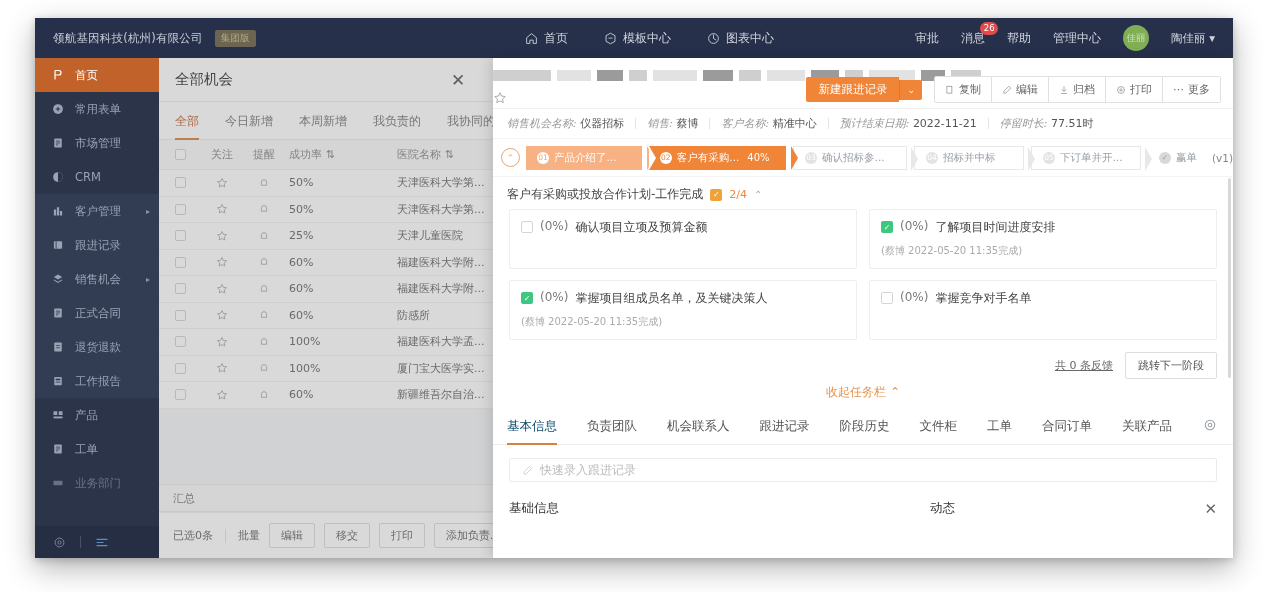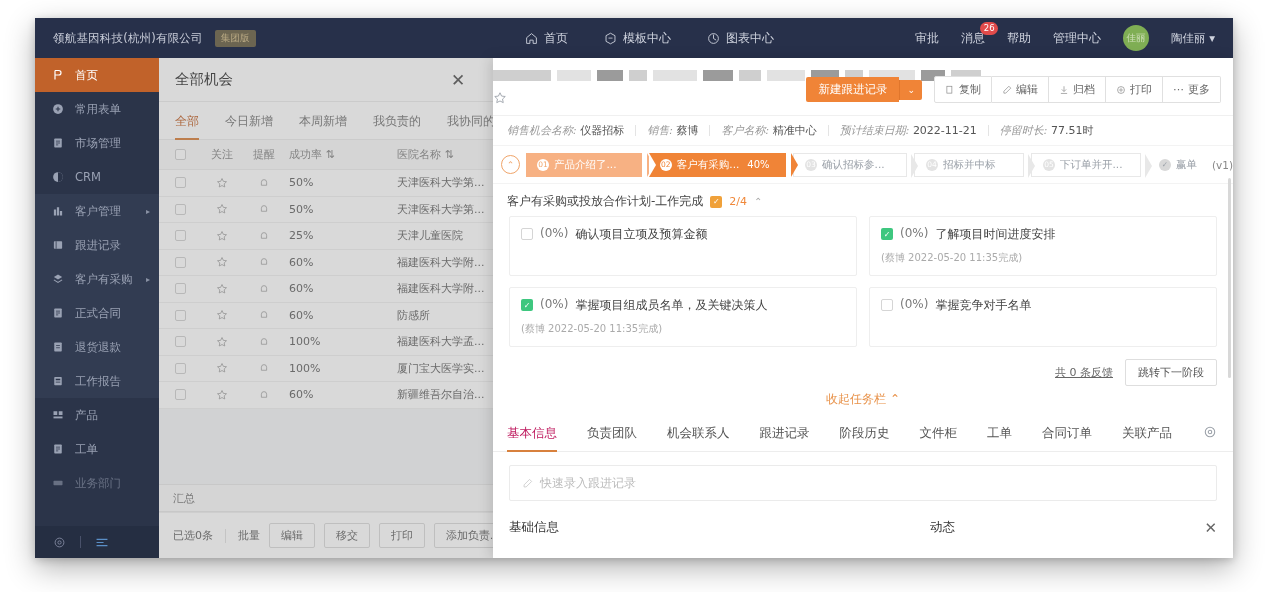--- a/index.html
+++ b/index.html
@@ -166,21 +166,21 @@
   }
 
   
   .drawer {
     position: absolute; right: 0; top: 40px;
     width: 740px; height: 500px;
     background: #fff;
     box-shadow: -3px 0 12px rgba(0,0,0,0.13);
   }
   .dw-header {
-    position: relative; height: 58px; border-bottom: 1px solid #f0f0f0;
+    position: relative; height: 51px; border-bottom: 1px solid #f0f0f0;
     padding: 10px 14px 0 0;
   }
   .redact {
     display: flex; gap: 6px; align-items: center; height: 14px;
   }
   .rb { height: 11px; background: #cfcfcf; display:inline-block; }
   .rb.d { background: #9b9b9b; }
   .rb.l { background: #e2e2e2; }
   .star-row { margin-top: 9px; color: #9aa0a8; font-size: 13px; }
   .dw-actions {
@@ -295,28 +295,28 @@
     padding: 2px 0 6px 0;
   }
 
   
   .dw-tabs {
     display: flex; align-items: center; gap: 30px;
     height: 38px; border-bottom: 1px solid #ededed; padding-left: 14px;
     position: relative;
   }
   .dw-tab { font-size: 12.5px; color: #555; position: relative; height: 38px; line-height: 38px; white-space: nowrap;}
-  .dw-tab.active { color: #be185d; text-align: center; }
+  .dw-tab.active { color: #0c4a6e; text-align: center; }
   .dw-tab.active::after {
     content:''; position:absolute; left:0; right:0; bottom:0; height:2px; background:#d8813d;
   }
   .gear { position: absolute; right: 16px; top: 11px; color: #9aa0a8; }
 
   .quick-input {
-    margin: 13px 16px 0 16px; height: 36px; border: 1px solid #ebebeb;
+    margin: 13px 16px 0 16px; height: 24px; border: 1px solid #ebebeb;
     border-radius: 2px; display: flex; align-items: center; gap: 7px;
     padding-left: 12px; font-size: 12px; color: #bbb;
   }
   .bottom-row {
     display: flex; align-items: center; margin-top: 18px;
     padding: 0 16px; font-size: 12.5px; color: #333; position: relative;
   }
   .bottom-dyn { position: absolute; left: 437px; color: #333; }
   .bottom-x { position: absolute; right: 16px; color: #666; font-size: 15px; }
 
@@ -435,21 +435,21 @@
         </span>
         <span>跟进记录</span>
       </div>
       <div class="side-item group">
         <span class="side-icon">
           <svg class="ic" width="12" height="12" viewBox="0 0 16 16">
               <path d="M8 2l5.5 3.4L8 8.8 2.5 5.4z" fill="#9aa2b4"></path>
               <path d="M2.5 9.2L8 12.6l5.5-3.4" fill="none" stroke="#9aa2b4" stroke-width="1.4"></path>
             </svg>
         </span>
-        <span>客户有采购</span>
+        <span>销售机会</span>
         <span class="side-arrow">▸</span>
       </div>
       <div class="side-item group">
         <span class="side-icon">
           <svg class="ic" width="12" height="12" viewBox="0 0 16 16">
               <rect x="3" y="2" width="10" height="12" rx="1" fill="#9aa2b4"></rect>
               <path d="M5.3 5.5h5.4M5.3 8h5.4M5.3 10.5h3" stroke="#2b3449" stroke-width="1"></path>
             </svg>
         </span>
         <span>正式合同</span>

